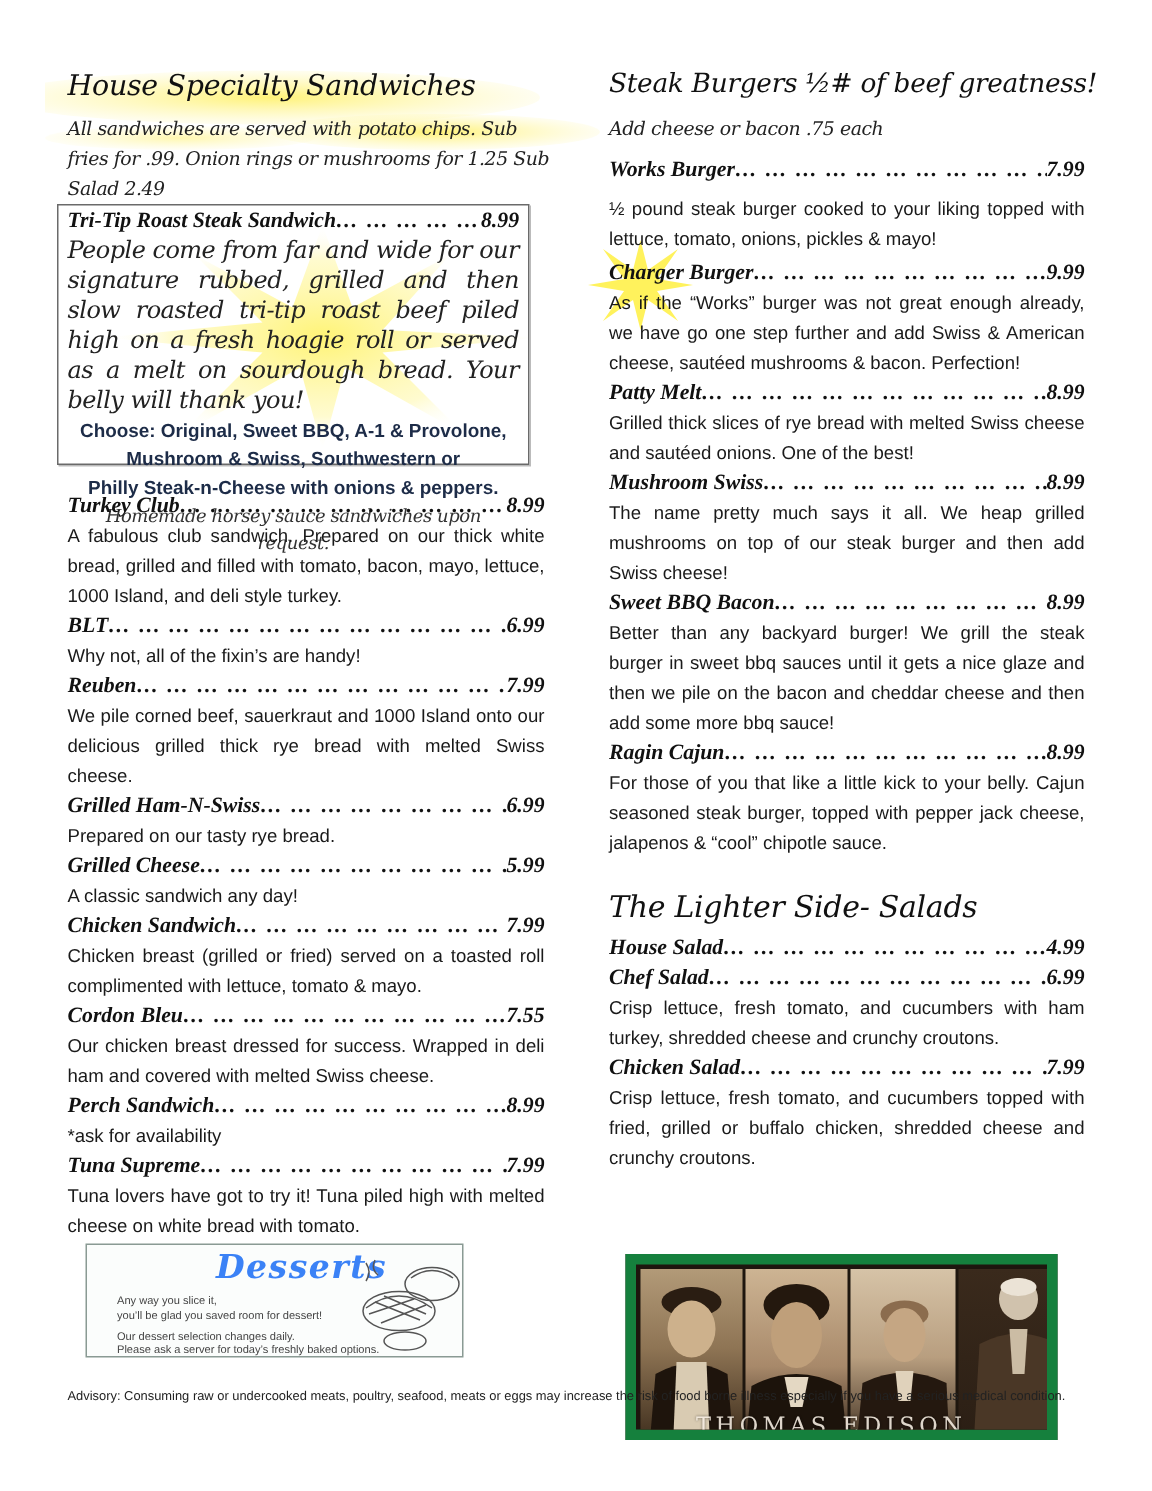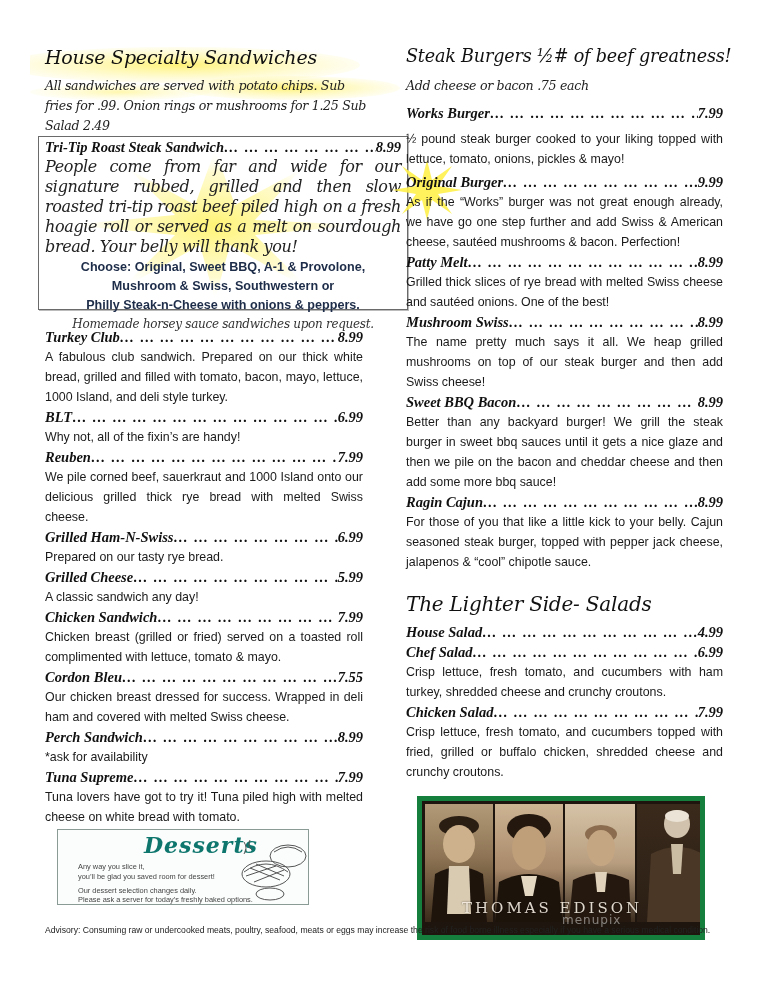--- a/index.html
+++ b/index.html
@@ -34,21 +34,21 @@
     .desc {
       font-family: "Liberation Sans", sans-serif; font-size: 12.4px; line-height: 20px;
       color: #1a1a1a; text-align: justify; text-align-last: left;
     }
 
     
     .burst { position: absolute; pointer-events: none; }
 
     
     .tritip-box {
-      position: absolute; left: 38px; top: 136px; width: 370px; height: 174px;
+      position: absolute; left: 38px; top: 136px; width: 315px; height: 174px;
       border: 1px solid #6a6a6a; box-shadow: 1px 1px 0 #bbb; background: transparent;
       padding: 0 6px;
     }
     .tritip-head { margin-top: 0px; }
     .tritip-desc {
       font-family: "DejaVu Serif", serif; font-style: italic; font-size: 16px; line-height: 20px;
       color: #222; text-align: justify; text-align-last: left; letter-spacing: -0.35px;
     }
     .tritip-choose {
       font-family: "Liberation Sans", sans-serif; font-weight: bold; font-size: 12.6px;
@@ -59,31 +59,31 @@
       line-height: 18px; color: #333; text-align: center; letter-spacing: -0.3px;
     }
 
     
     .desserts-card {
       position: absolute; left: 57px; top: 829px; width: 252px; height: 76px;
       border: 1px solid #8a9a94; background: #fbfdfc; overflow: hidden;
     }
     .desserts-title {
       position: absolute; left: 86px; top: 2px; font-family: "DejaVu Serif", serif; font-style: italic;
-      font-weight: bold; font-size: 22px; color: #0f766e; letter-spacing: 1px;
+      font-weight: bold; font-size: 22px; color: #3b82f6; letter-spacing: 1px;
     }
     .desserts-line {
       position: absolute; left: 20px; font-family: "Liberation Sans", sans-serif; font-size: 7.4px;
       color: #444; white-space: nowrap;
     }
 
     
     .edison {
-      position: absolute; left: 417px; top: 796px; width: 288px; height: 144px;
-      background: #1e160e; border: 5px solid #15803d; overflow: hidden;
+      position: absolute; left: 417px; top: 836px; width: 288px; height: 124px;
+      background: #1e160e; border: 7px solid #15803d; overflow: hidden;
     }
     .panel { position: absolute; top: 3px; height: 118px; overflow: hidden; }
     .edison-caption {
       position: absolute; left: 40px; top: 98px; font-family: "DejaVu Serif", serif; font-size: 15px;
       color: #f4ece0; letter-spacing: 3px; opacity: 0.9; white-space: nowrap;
       text-shadow: 0 0 2px rgba(0,0,0,0.6);
     }
     .edison-wm {
       position: absolute; left: 140px; top: 112px; font-family: "DejaVu Sans", sans-serif; font-size: 12px;
       color: rgba(255,255,255,0.45); letter-spacing: 1px;
@@ -243,21 +243,21 @@
   <div style="margin-bottom:3px;">
     <div class="item-head">
         <span class="name">Works Burger</span>
         <span class="dots"></span>
         <span class="price">7.99</span>
       </div>
     <div class="desc" style="margin-top:6px;">½ pound steak burger cooked to your liking topped with lettuce, tomato, onions, pickles &amp; mayo!</div>
   </div>
   <div>
     <div class="item-head">
-        <span class="name">Original Burger</span>
+        <span class="name">Charger Burger</span>
         <span class="dots"></span>
         <span class="price">9.99</span>
       </div>
     <div class="desc">As if the “Works” burger was not great enough already, we have go one step further and add Swiss &amp; American cheese, sautéed mushrooms &amp; bacon. Perfection!</div>
   </div>
   <div>
     <div class="item-head">
         <span class="name">Patty Melt</span>
         <span class="dots"></span>
         <span class="price">8.99</span>

